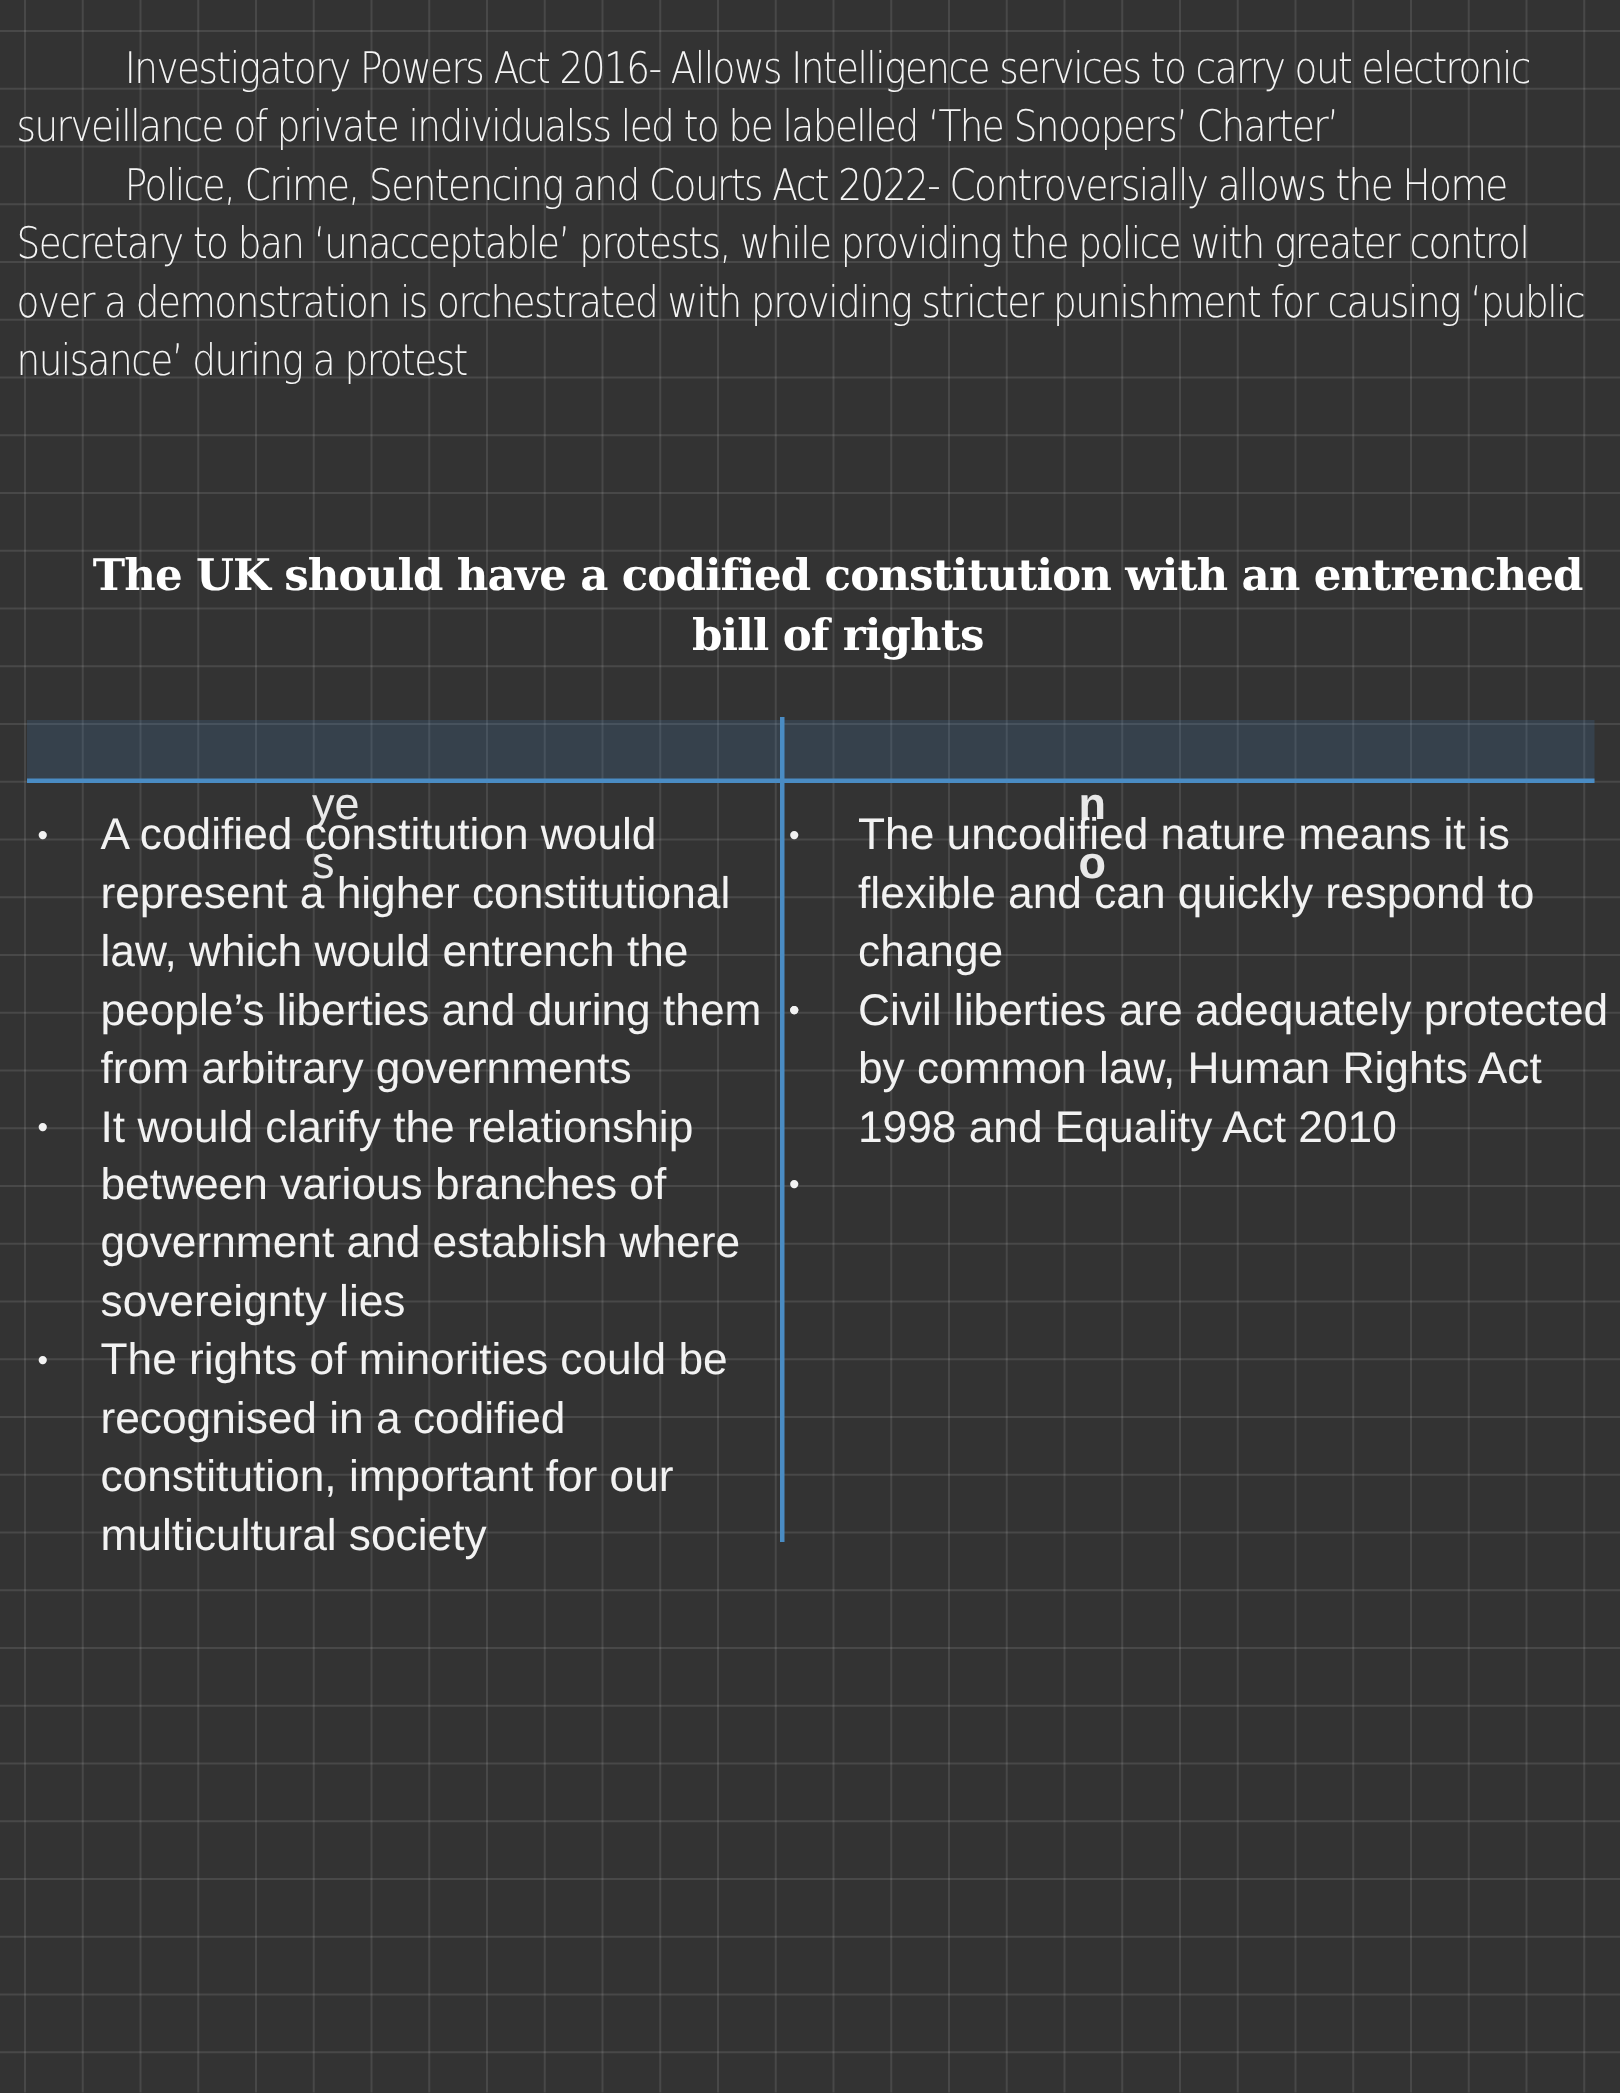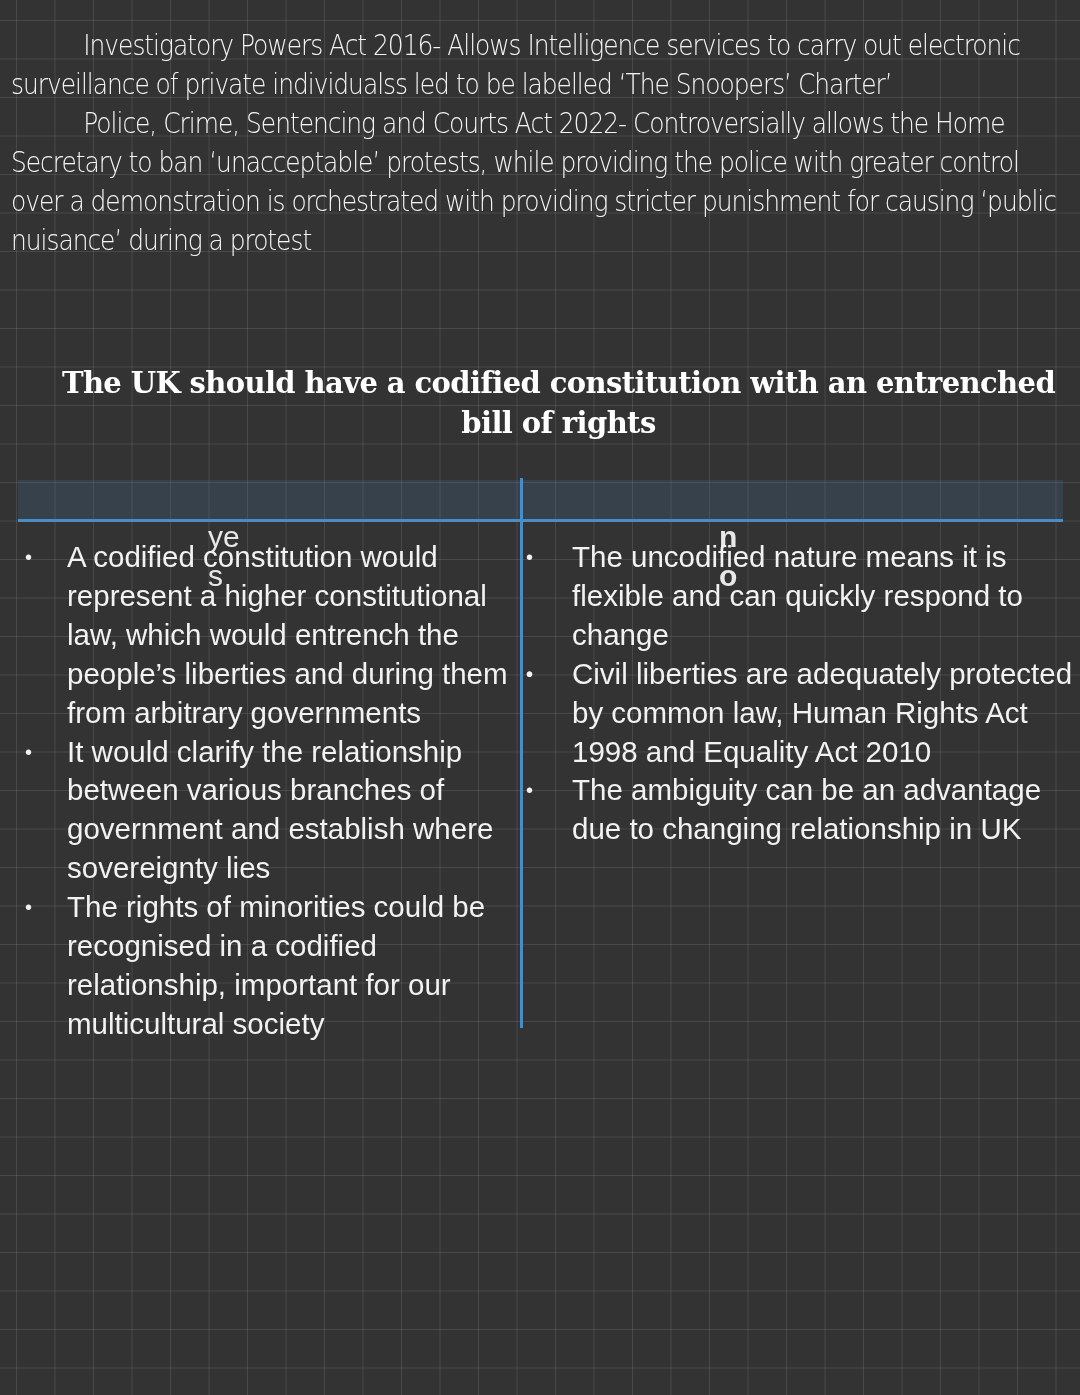--- a/index.html
+++ b/index.html
@@ -142,36 +142,35 @@
     <li>
       <span class="bullet">•</span>
       <span>A codified constitution would represent a higher constitutional law, which would entrench the people’s liberties and during them from arbitrary governments</span>
     </li>
     <li>
       <span class="bullet">•</span>
       <span>It would clarify the relationship between various branches of government and establish where sovereignty lies</span>
     </li>
     <li>
       <span class="bullet">•</span>
-      <span>The rights of minorities could be recognised in a codified relationship, important for our multicultural society</span>
+      <span>The rights of minorities could be recognised in a codified constitution, important for our multicultural society</span>
     </li>
   </ul>
 </div>
 
 <div class="col right">
   <ul>
     <li>
       <span class="bullet">•</span>
       <span>The uncodified nature means it is flexible and can quickly respond to change</span>
     </li>
     <li>
       <span class="bullet">•</span>
     </li>
     <li>
       <span class="bullet">•</span>
       <span>Civil liberties are adequately protected by common law, Human Rights Act 1998 and Equality Act 2010</span>
     </li>
     <li>
       <span class="bullet">•</span>
-      <span>The ambiguity can be an advantage due to changing relationship in UK</span>
     </li>
   </ul>
 </div>
 
 </body></html>

